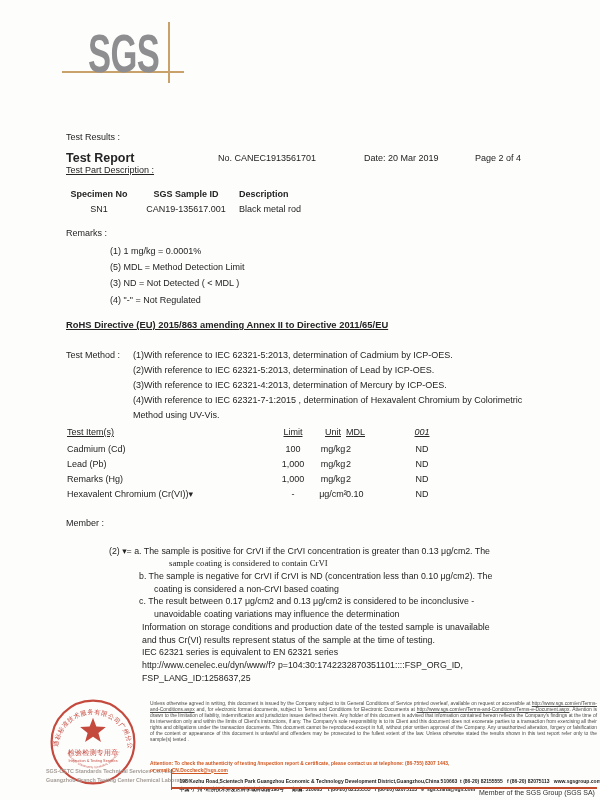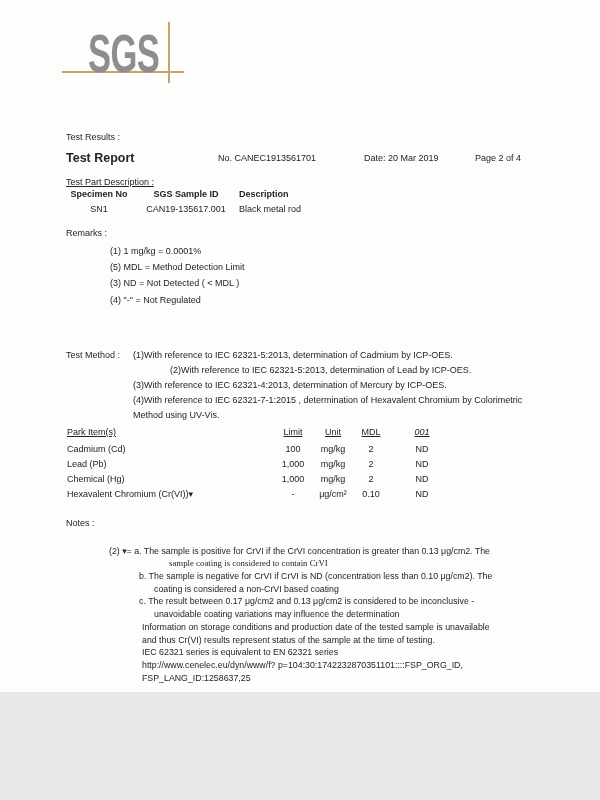--- a/index.html
+++ b/index.html
@@ -1,36 +1,36 @@
 <!DOCTYPE html>
 <html><head>
 <meta charset="utf-8">
 <style>
   html,body{margin:0;padding:0;background:#e8e8e8;}
-  #page{position:relative;width:600px;height:692px;background:#fdfdfc;overflow:hidden;
+  #page{position:relative;width:600px;height:800px;background:#fdfdfc;overflow:hidden;
         font-family:"Liberation Sans","DejaVu Sans",sans-serif;color:#242424;}
   .abs{position:absolute;white-space:nowrap;}
   .body9{font-size:9px;line-height:11px;color:#242424;}
   .note{font-size:8.8px;line-height:10px;color:#242424;}
   .b{font-weight:bold;}
   .u{text-decoration:underline;}
   .i{font-style:italic;}
   
   #logo-text{left:88px;top:26px;font-size:54px;font-weight:bold;color:#8e8e90;
              letter-spacing:-1px;transform:scaleX(0.64);transform-origin:left top;line-height:54px;}
   .cross-h{left:62px;top:71px;width:122px;height:2px;background:#c9a26b;}
   .cross-v{left:168px;top:22px;width:2px;height:61px;background:#c9a26b;}
   
   .trow{top:104px;font-size:9px;margin-top:47px;}
   
   .row{left:0;top:0;width:600px;height:13px;}
   .col-item{left:67px;}
   .col-limit{left:260px;width:66px;text-align:center;}
   .col-unit{left:306px;width:54px;text-align:center;}
-  .col-mdl{left:346px;width:50px;text-align:center;}
+  .col-mdl{left:346px;width:50px;}
   .col-res{left:396px;width:52px;text-align:center;}
   
   .spc1{left:64px;width:70px;text-align:center;}
   .spc2{left:146px;width:80px;text-align:center;}
   .spc3{left:239px;}
   
   #disclaimer{left:150px;top:701px;width:447px;font-size:4.9px;line-height:5.95px;
               color:#4b4b4b;text-align:justify;white-space:normal;}
   #disclaimer .lnk{text-decoration:underline;}
   .attn{left:150px;font-size:4.9px;font-weight:bold;color:#d0561f;}
@@ -49,84 +49,85 @@
   <div class="abs cross-h"></div>
   <div class="abs cross-v"></div>
   <div class="abs" id="logo-text">SGS</div>
 
   <div class="abs trow b" style="left:66px;font-size:12.5px;">Test Report</div>
   <div class="abs trow" style="left:218px;top:106px;">No. CANEC1913561701</div>
   <div class="abs trow" style="left:364px;top:106px;">Date: 20 Mar 2019</div>
   <div class="abs trow" style="left:475px;top:106px;">Page 2 of 4</div>
 
   <div class="abs body9" style="left:66px;top:132px;">Test Results :</div>
-  <div class="abs body9 u" style="left:66px;top:177px;">Test Part Description :</div>
+  <div class="abs body9 u" style="left:66px;top:165px;">Test Part Description :</div>
 
   <div class="abs row" style="top:189px;">
     <span class="abs body9 b spc1">Specimen No</span>
     <span class="abs body9 b spc2">SGS Sample ID</span>
     <span class="abs body9 b spc3">Description</span>
   </div>
   <div class="abs row" style="top:204px;">
     <span class="abs body9 spc1">SN1</span>
     <span class="abs body9 spc2">CAN19-135617.001</span>
     <span class="abs body9 spc3">Black metal rod</span>
   </div>
 
   <div class="abs body9" style="left:66px;top:228px;">Remarks :</div>
   <div class="abs body9" style="left:110px;top:246px;">(1) 1 mg/kg = 0.0001%</div>
   <div class="abs body9" style="left:110px;top:262px;">(5) MDL = Method Detection Limit</div>
   <div class="abs body9" style="left:110px;top:278px;">(3) ND = Not Detected ( &lt; MDL )</div>
   <div class="abs body9" style="left:110px;top:295px;">(4) "-" = Not Regulated</div>
 
+  <div class="abs b u" style="left:66px;top:319px;font-size:9.4px;">RoHS Directive (EU) 2015/863 amending Annex II to Directive 2011/65/EU</div>
 
   <div class="abs body9" style="left:66px;top:350px;">Test Method :</div>
   <div class="abs body9" style="left:133px;top:350px;">(1)With reference to IEC 62321-5:2013, determination of Cadmium by ICP-OES.</div>
-  <div class="abs body9" style="left:133px;top:365px;margin-left:37px;">(2)With reference to IEC 62321-5:2013, determination of Lead by ICP-OES.</div>
+  <div class="abs body9" style="left:133px;top:365px;">(2)With reference to IEC 62321-5:2013, determination of Lead by ICP-OES.</div>
   <div class="abs body9" style="left:133px;top:380px;">(3)With reference to IEC 62321-4:2013, determination of Mercury by ICP-OES.</div>
   <div class="abs body9" style="left:133px;top:395px;">(4)With reference to IEC 62321-7-1:2015 , determination of Hexavalent Chromium by Colorimetric</div>
   <div class="abs body9" style="left:133px;top:410px;">Method using UV-Vis.</div>
 
   <div class="abs row" style="top:427px;">
-    <span class="abs body9 u col-item">Park Item(s)</span>
+    <span class="abs body9 u col-item">Test Item(s)</span>
     <span class="abs body9 u col-limit">Limit</span>
     <span class="abs body9 u col-unit">Unit</span>
     <span class="abs body9 u col-mdl">MDL</span>
     <span class="abs body9 u i col-res">001</span>
   </div>
   <div class="abs row" style="top:444px;">
     <span class="abs body9 col-item">Cadmium (Cd)</span>
     <span class="abs body9 col-limit">100</span>
     <span class="abs body9 col-unit">mg/kg</span>
     <span class="abs body9 col-mdl">2</span>
     <span class="abs body9 col-res">ND</span>
   </div>
   <div class="abs row" style="top:459px;">
     <span class="abs body9 col-item">Lead (Pb)</span>
     <span class="abs body9 col-limit">1,000</span>
     <span class="abs body9 col-unit">mg/kg</span>
     <span class="abs body9 col-mdl">2</span>
     <span class="abs body9 col-res">ND</span>
   </div>
   <div class="abs row" style="top:474px;">
-    <span class="abs body9 col-item">Chemical (Hg)</span>
+    <span class="abs body9 col-item">Remarks (Hg)</span>
     <span class="abs body9 col-limit">1,000</span>
     <span class="abs body9 col-unit">mg/kg</span>
     <span class="abs body9 col-mdl">2</span>
     <span class="abs body9 col-res">ND</span>
   </div>
   <div class="abs row" style="top:489px;">
     <span class="abs body9 col-item">Hexavalent Chromium (Cr(VI))▾</span>
     <span class="abs body9 col-limit">-</span>
     <span class="abs body9 col-unit">μg/cm²</span>
     <span class="abs body9 col-mdl">0.10</span>
     <span class="abs body9 col-res">ND</span>
   </div>
 
-  <div class="abs body9" style="left:66px;top:518px;">Notes :</div>
+  <div class="abs body9" style="left:66px;top:518px;">Member :</div>
   <div class="abs note" style="left:109px;top:546px;text-align:center;">(2) ▾= a. The sample is positive for CrVI if the CrVI concentration is greater than 0.13 μg/cm2. The</div>
   <div class="abs note" style="left:169px;top:558px;font-family:Liberation Serif, serif;">sample coating is considered to contain CrVI</div>
   <div class="abs note" style="left:139px;top:571px;">b. The sample is negative for CrVI if CrVI is ND (concentration less than 0.10 μg/cm2). The</div>
   <div class="abs note" style="left:154px;top:584px;">coating is considered a non-CrVI based coating</div>
   <div class="abs note" style="left:139px;top:596px;">c. The result between 0.17 μg/cm2 and 0.13 μg/cm2 is considered to be inconclusive -</div>
   <div class="abs note" style="left:154px;top:609px;">unavoidable coating variations may influence the determination</div>
   <div class="abs note" style="left:142px;top:635px;">and thus Cr(VI) results represent status of the sample at the time of testing.</div>
   <div class="abs note" style="left:142px;top:622px;">Information on storage conditions and production date of the tested sample is unavailable</div>
   <div class="abs note" style="left:142px;top:647px;">IEC 62321 series is equivalent to EN 62321 series</div>
   <div class="abs note" style="left:142px;top:660px;">http://www.cenelec.eu/dyn/www/f? p=104:30:1742232870351101::::FSP_ORG_ID,</div>

